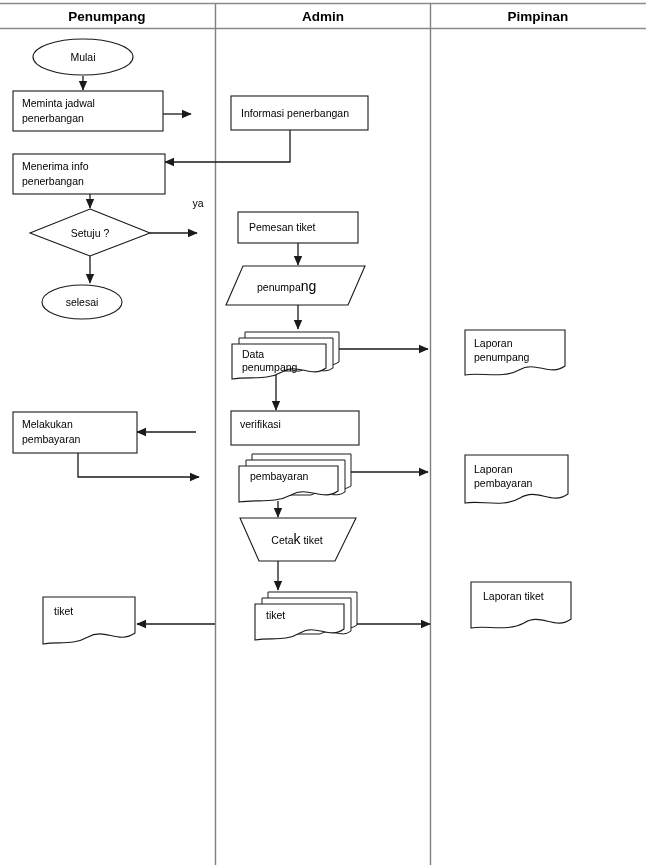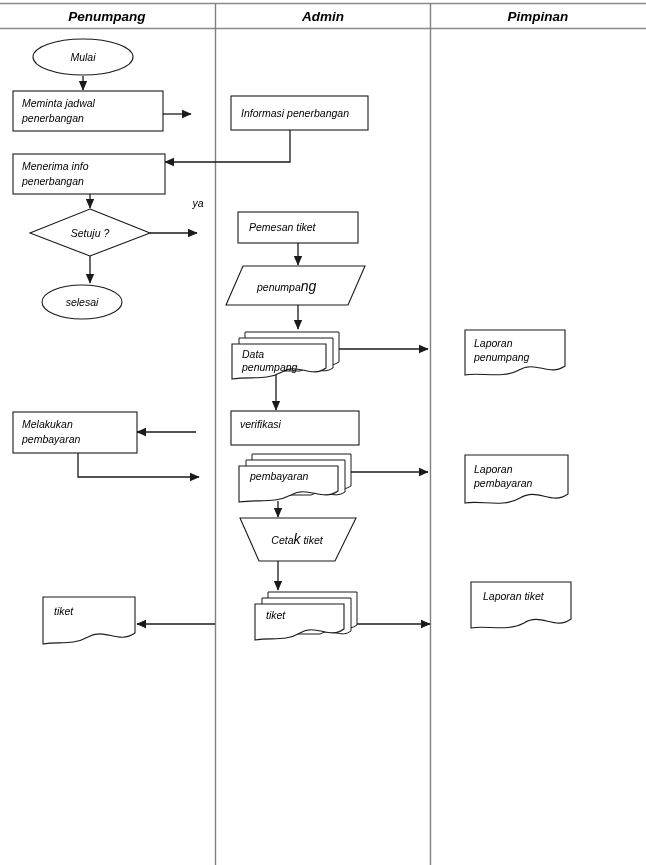--- a/index.html
+++ b/index.html
@@ -11,21 +11,20 @@
     width: 646px;
     height: 865px;
     font-family: "Liberation Sans", sans-serif;
     overflow: hidden;
   }
   #diagram-root {
     position: relative;
     width: 646px;
     height: 796px;
     background: #ffffff;
-    font-style: italic;
   }
   svg#flowchart {
     display: block;
     width: 646px;
     height: 865px;
   }
   .lane-title {
     font-family: "Liberation Sans", sans-serif;
     font-size: 13.5px;
     font-weight: bold;

